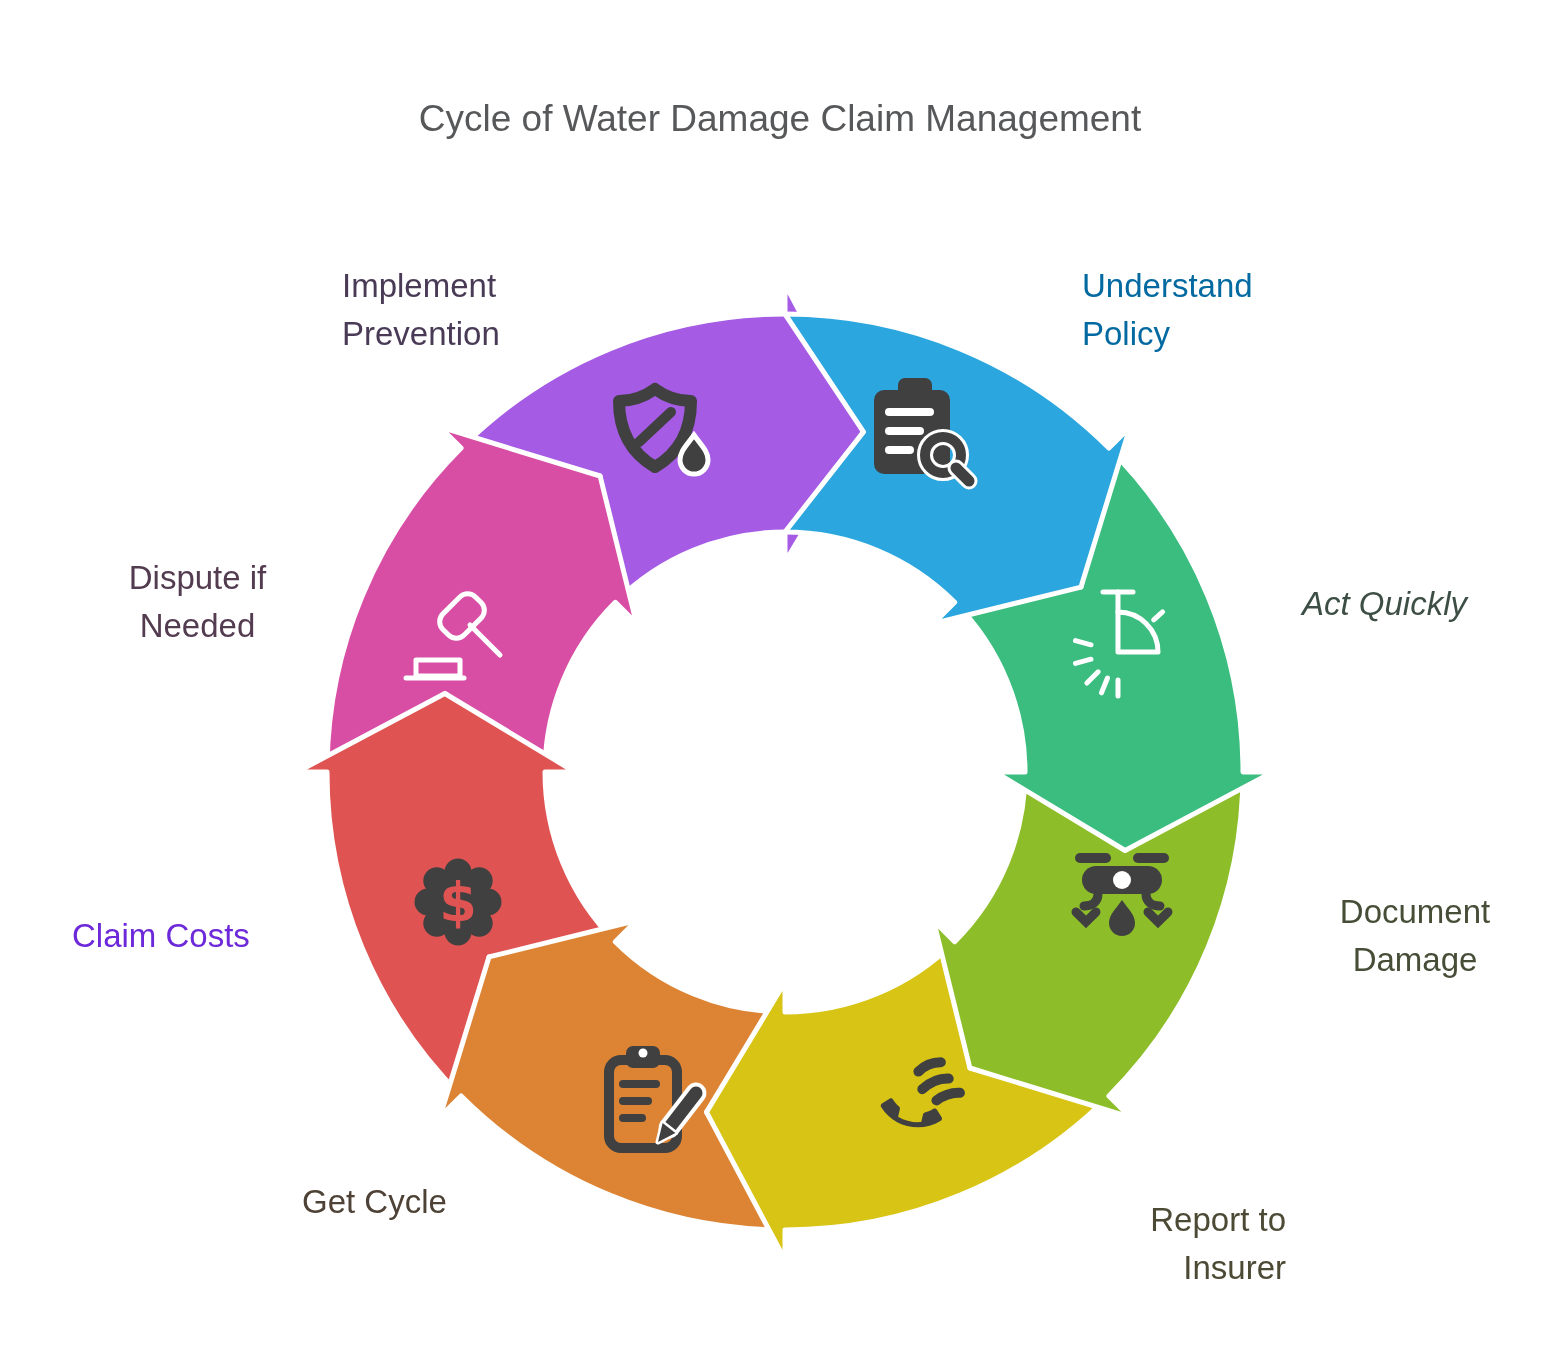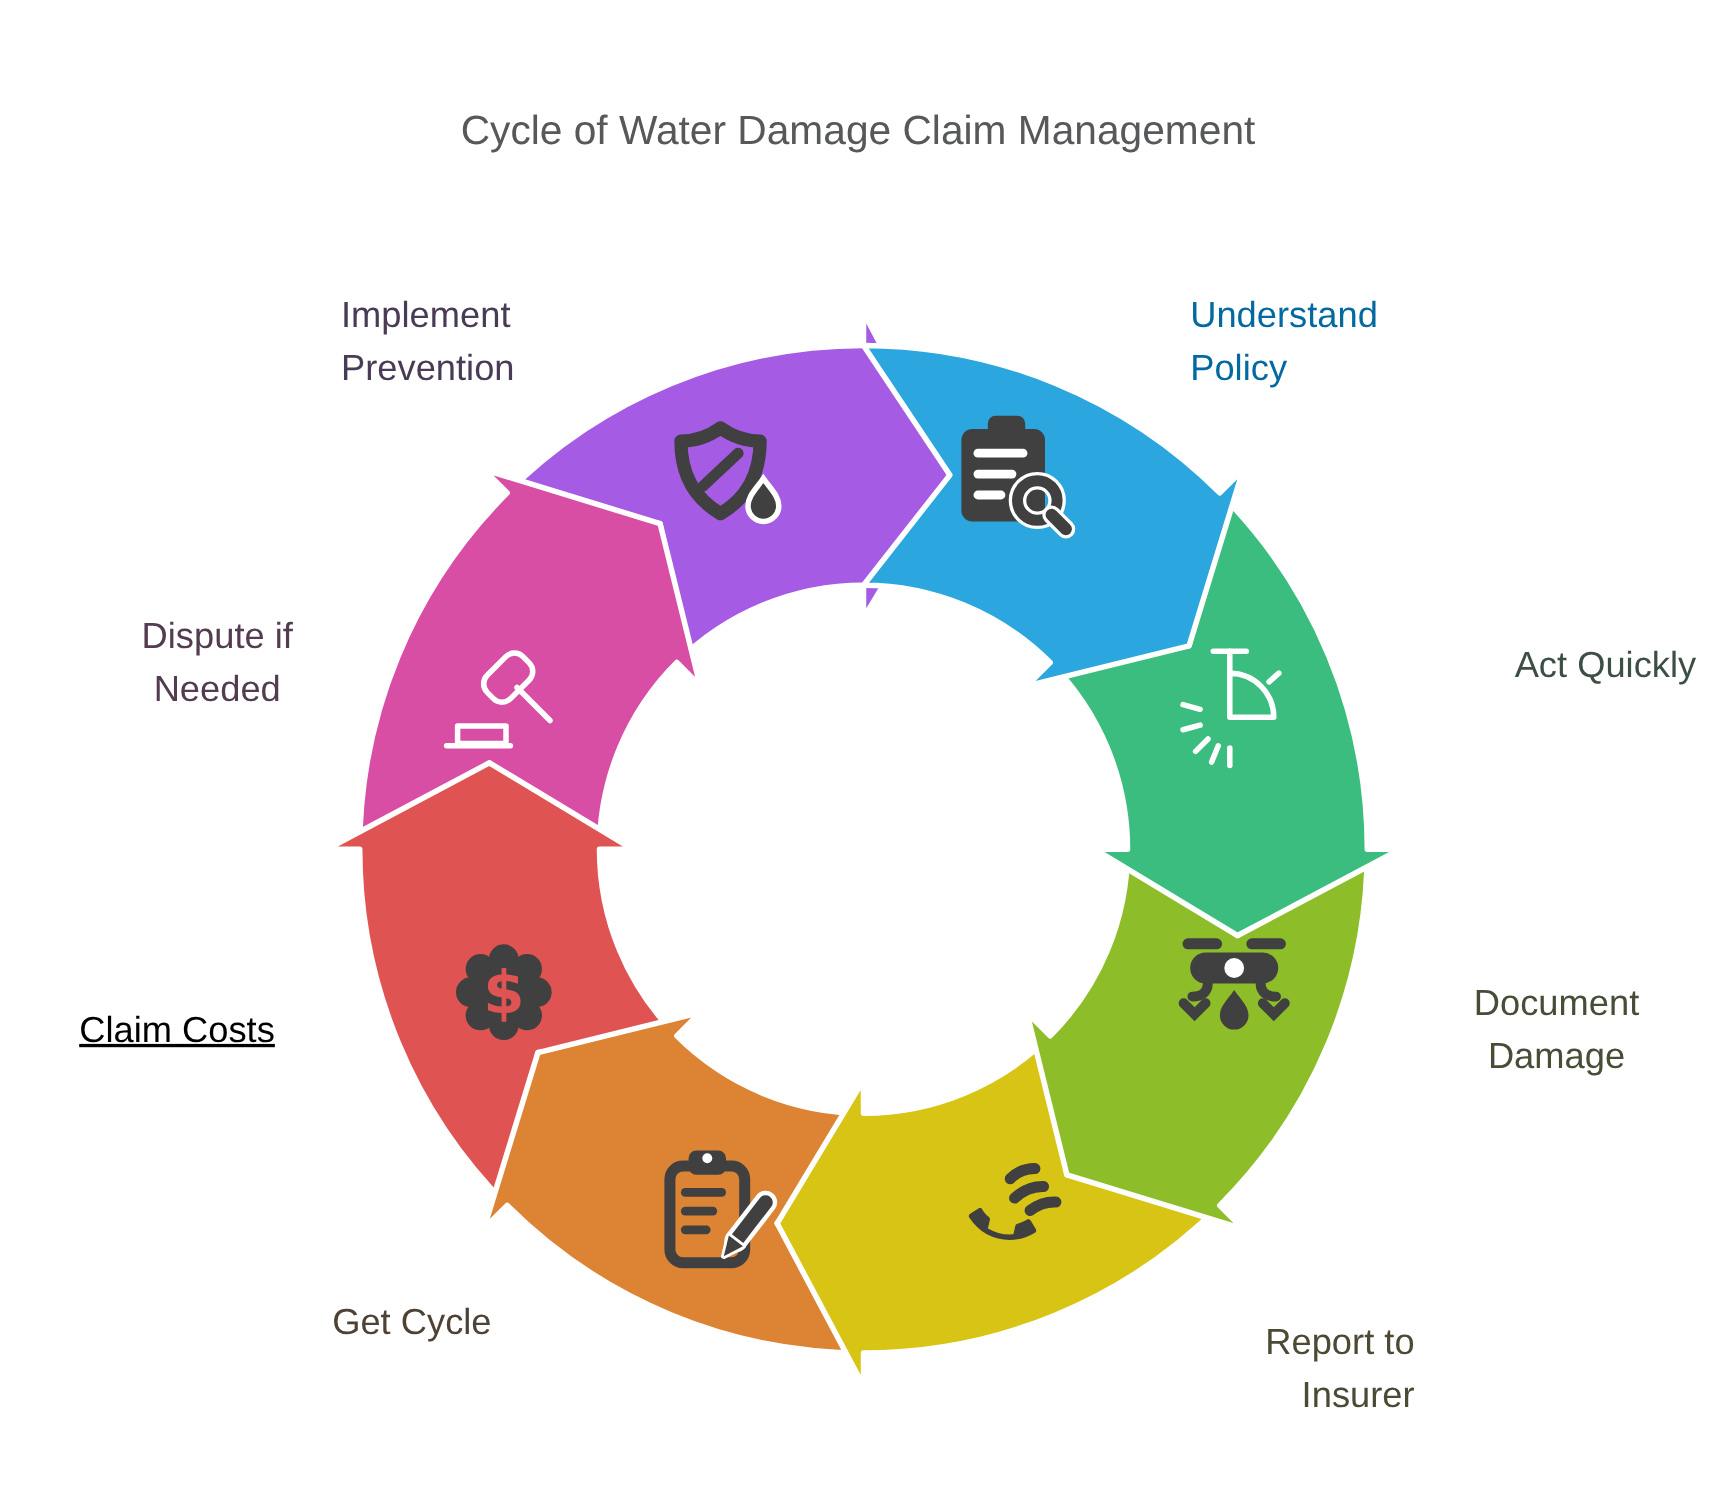--- a/index.html
+++ b/index.html
@@ -10,21 +10,21 @@
   .page-title{
     position:absolute;left:0;right:0;top:98px;
     text-align:center;font-size:37px;font-weight:400;color:#57585A;
     letter-spacing:0px;
   }
   .diagram-svg{position:absolute;left:0;top:0;}
   .step-label{
     position:absolute;font-size:33px;line-height:1.45;font-weight:400;
   }
   .lbl-understand{left:1082px;top:262px;width:250px;text-align:left;}
-  .lbl-act{left:1302px;top:580px;width:240px;text-align:right;}
+  .lbl-act{left:1302px;top:580px;width:240px;text-align:left;font-style:italic;}
   .lbl-document{left:1300px;top:888px;width:230px;text-align:center;}
   .lbl-report{left:1086px;top:1196px;width:200px;text-align:right;}
   .lbl-quotes{left:302px;top:1178px;width:260px;text-align:left;}
   .lbl-costs{left:72px;top:912px;width:260px;text-align:left;}
   .lbl-dispute{left:100px;top:554px;width:195px;text-align:center;}
   .lbl-prevent{left:310px;top:262px;width:240px;text-align:left;}
 </style>
 </head>
 <body>
 
@@ -139,15 +139,15 @@
       <path d="M 39 -20 C 32 -10 25 -4 25 5 A 14 14 0 0 0 53 5 C 53 -4 46 -10 39 -20 Z" fill="#404041" stroke="#FFFFFF" stroke-width="5"></path>
     </g>
   </g>
 </svg>
 
 <div class="step-label lbl-understand" style="color: #0369a1;">Understand Policy</div>
 <div class="step-label lbl-act" style="color: rgb(61, 79, 69);">Act Quickly</div>
 <div class="step-label lbl-document" style="color: rgb(71, 78, 55);">Document Damage</div>
 <div class="step-label lbl-report" style="color: rgb(76, 73, 52);">Report to Insurer</div>
 <div class="step-label lbl-quotes" style="color: rgb(78, 65, 53);">Get Cycle</div>
-<div class="step-label lbl-costs" style="color: #000000; text-decoration: underline;">Claim Costs</div>
+<div class="step-label lbl-costs" style="color: #6d28d9;">Claim Costs</div>
 <div class="step-label lbl-dispute" style="color: rgb(83, 59, 80);">Dispute if Needed</div>
-<div class="step-label lbl-prevent" style="color: rgb(73, 58, 86);">Implement Prevention</div>
+<div class="step-label lbl-prevent" style="color: rgb(73, 58, 86); margin-left: 32px;">Implement Prevention</div>
 
 </body></html>

